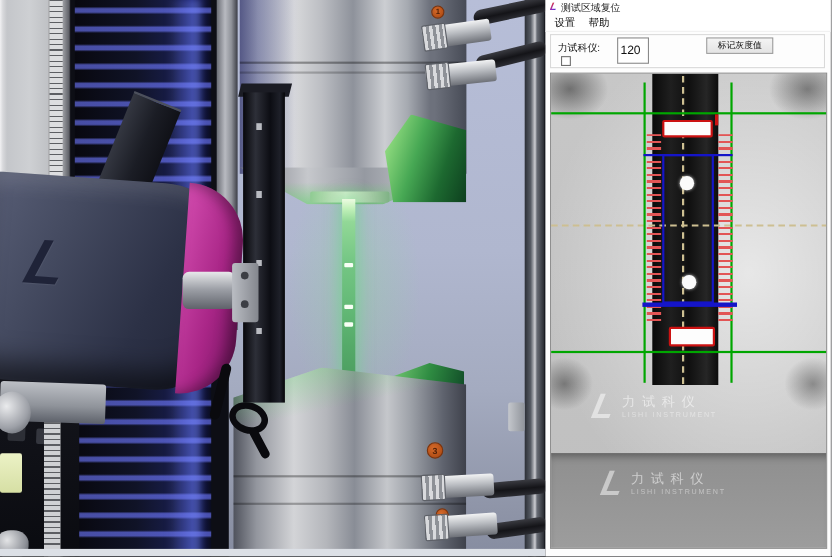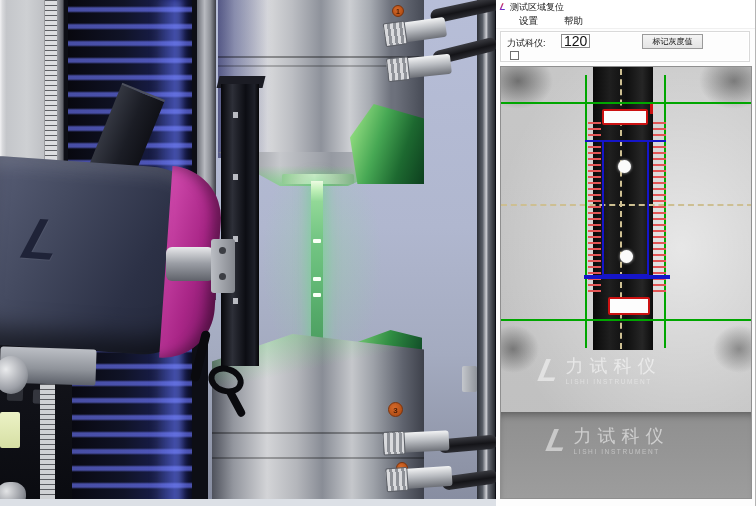--- a/index.html
+++ b/index.html
@@ -144,29 +144,29 @@
   .panel { position:absolute; left:496px; top:0; width:260px; height:506px; background:#fdfdfd;
            border-right:1px solid #b5b5b5; }
   .titlebar { position:absolute; left:0; top:0; width:100%; height:14px; background:#fff;
            display:flex; align-items:center; gap:4px; padding-left:4px; }
   .app-icon { font-size:10px; font-weight:bold; font-style:italic; line-height:10px;
            background:linear-gradient(135deg,#e0312f 10%,#8c2bc9 55%,#2b3fd0 90%);
            -webkit-background-clip:text; background-clip:text; color:transparent;
            transform:skewX(-12deg); }
   .title-text { font-size:9px; color:#1a1a1a; }
   .menubar { position:absolute; left:0; top:14px; width:100%; height:15px; background:#fff;
-           display:flex; gap:26px; padding-left:23px; align-items:center;
+           display:flex; gap:12px; padding-left:8px; align-items:center;
            border-bottom:1px solid #f0f0f0; }
   .menu-item { font-size:9.5px; color:#111; }
 
   .groupbox { position:absolute; left:4px; top:31px; width:250px; height:31px;
            border:1px solid #d9d9d9; box-shadow:inset 0 0 0 1px #ffffff; background:#fdfdfd; }
   .gb-label { position:absolute; left:6px; top:5px; font-size:9px; color:#111; }
-  .gb-input { position:absolute; left:60px; top:2px; width:29px; height:14px;
-           border:1px solid #8a8a8a; font-size:14px; padding:0 2px; color:#111; background:#fff; }
+  .gb-input { position:absolute; left:60px; top:2px; width:29px; height:24px;
+           border:1px solid #8a8a8a; font-size:11px; padding:0 2px; color:#111; background:#fff; }
   .gb-btn { position:absolute; left:141px; top:2px; width:61px; height:15px;
            background:linear-gradient(#f4f4f4,#e4e4e4); border:1px solid #9a9a9a;
            font-size:8px; color:#111; font-family:"Liberation Sans",sans-serif; padding:0; }
   .gb-check { position:absolute; left:9px; top:19px; width:9px; height:9px;
            border:1px solid #6f6f6f; background:#fff; }
   .gb-check-label { position:absolute; left:23px; top:18px; font-size:8.5px; color:#111; }
 
   .cam { position:absolute; left:4px; top:66px; width:252px; height:433px;
            border:1px solid #8f8f8f; overflow:hidden;
            background:
@@ -198,21 +198,21 @@
   .dot { width:13px; height:13px; border-radius:50%; background:#fbfbfb;
         box-shadow:0 0 3px rgba(255,255,255,.8); }
   .band { left:0; top:345px; width:252px; height:88px;
         background:linear-gradient(180deg,#8f8f8f,#9d9d9d);
         box-shadow:inset 0 6px 8px -4px rgba(0,0,0,.4); }
 
   .wm { display:flex; align-items:center; gap:7px; }
   .wm-logo { position:static; font-size:32px; font-weight:bold; font-style:italic;
         color:rgba(255,255,255,.5); transform:skewX(-12deg); line-height:30px; }
   .wm-txt { position:static; display:flex; flex-direction:column; }
-  .wm-cn { position:static; font-size:18px; letter-spacing:6px; color:rgba(255,255,255,.55); }
+  .wm-cn { position:static; font-size:12px; letter-spacing:6px; color:rgba(255,255,255,.55); }
   .wm-en { position:static; font-size:6.5px; letter-spacing:1.6px; color:rgba(255,255,255,.42); }
 </style>
 </head>
 <body>
 
 <div id="app">
 
   <div class="photo">
     <div class="wall"></div>
     <div class="green-glow"></div>

